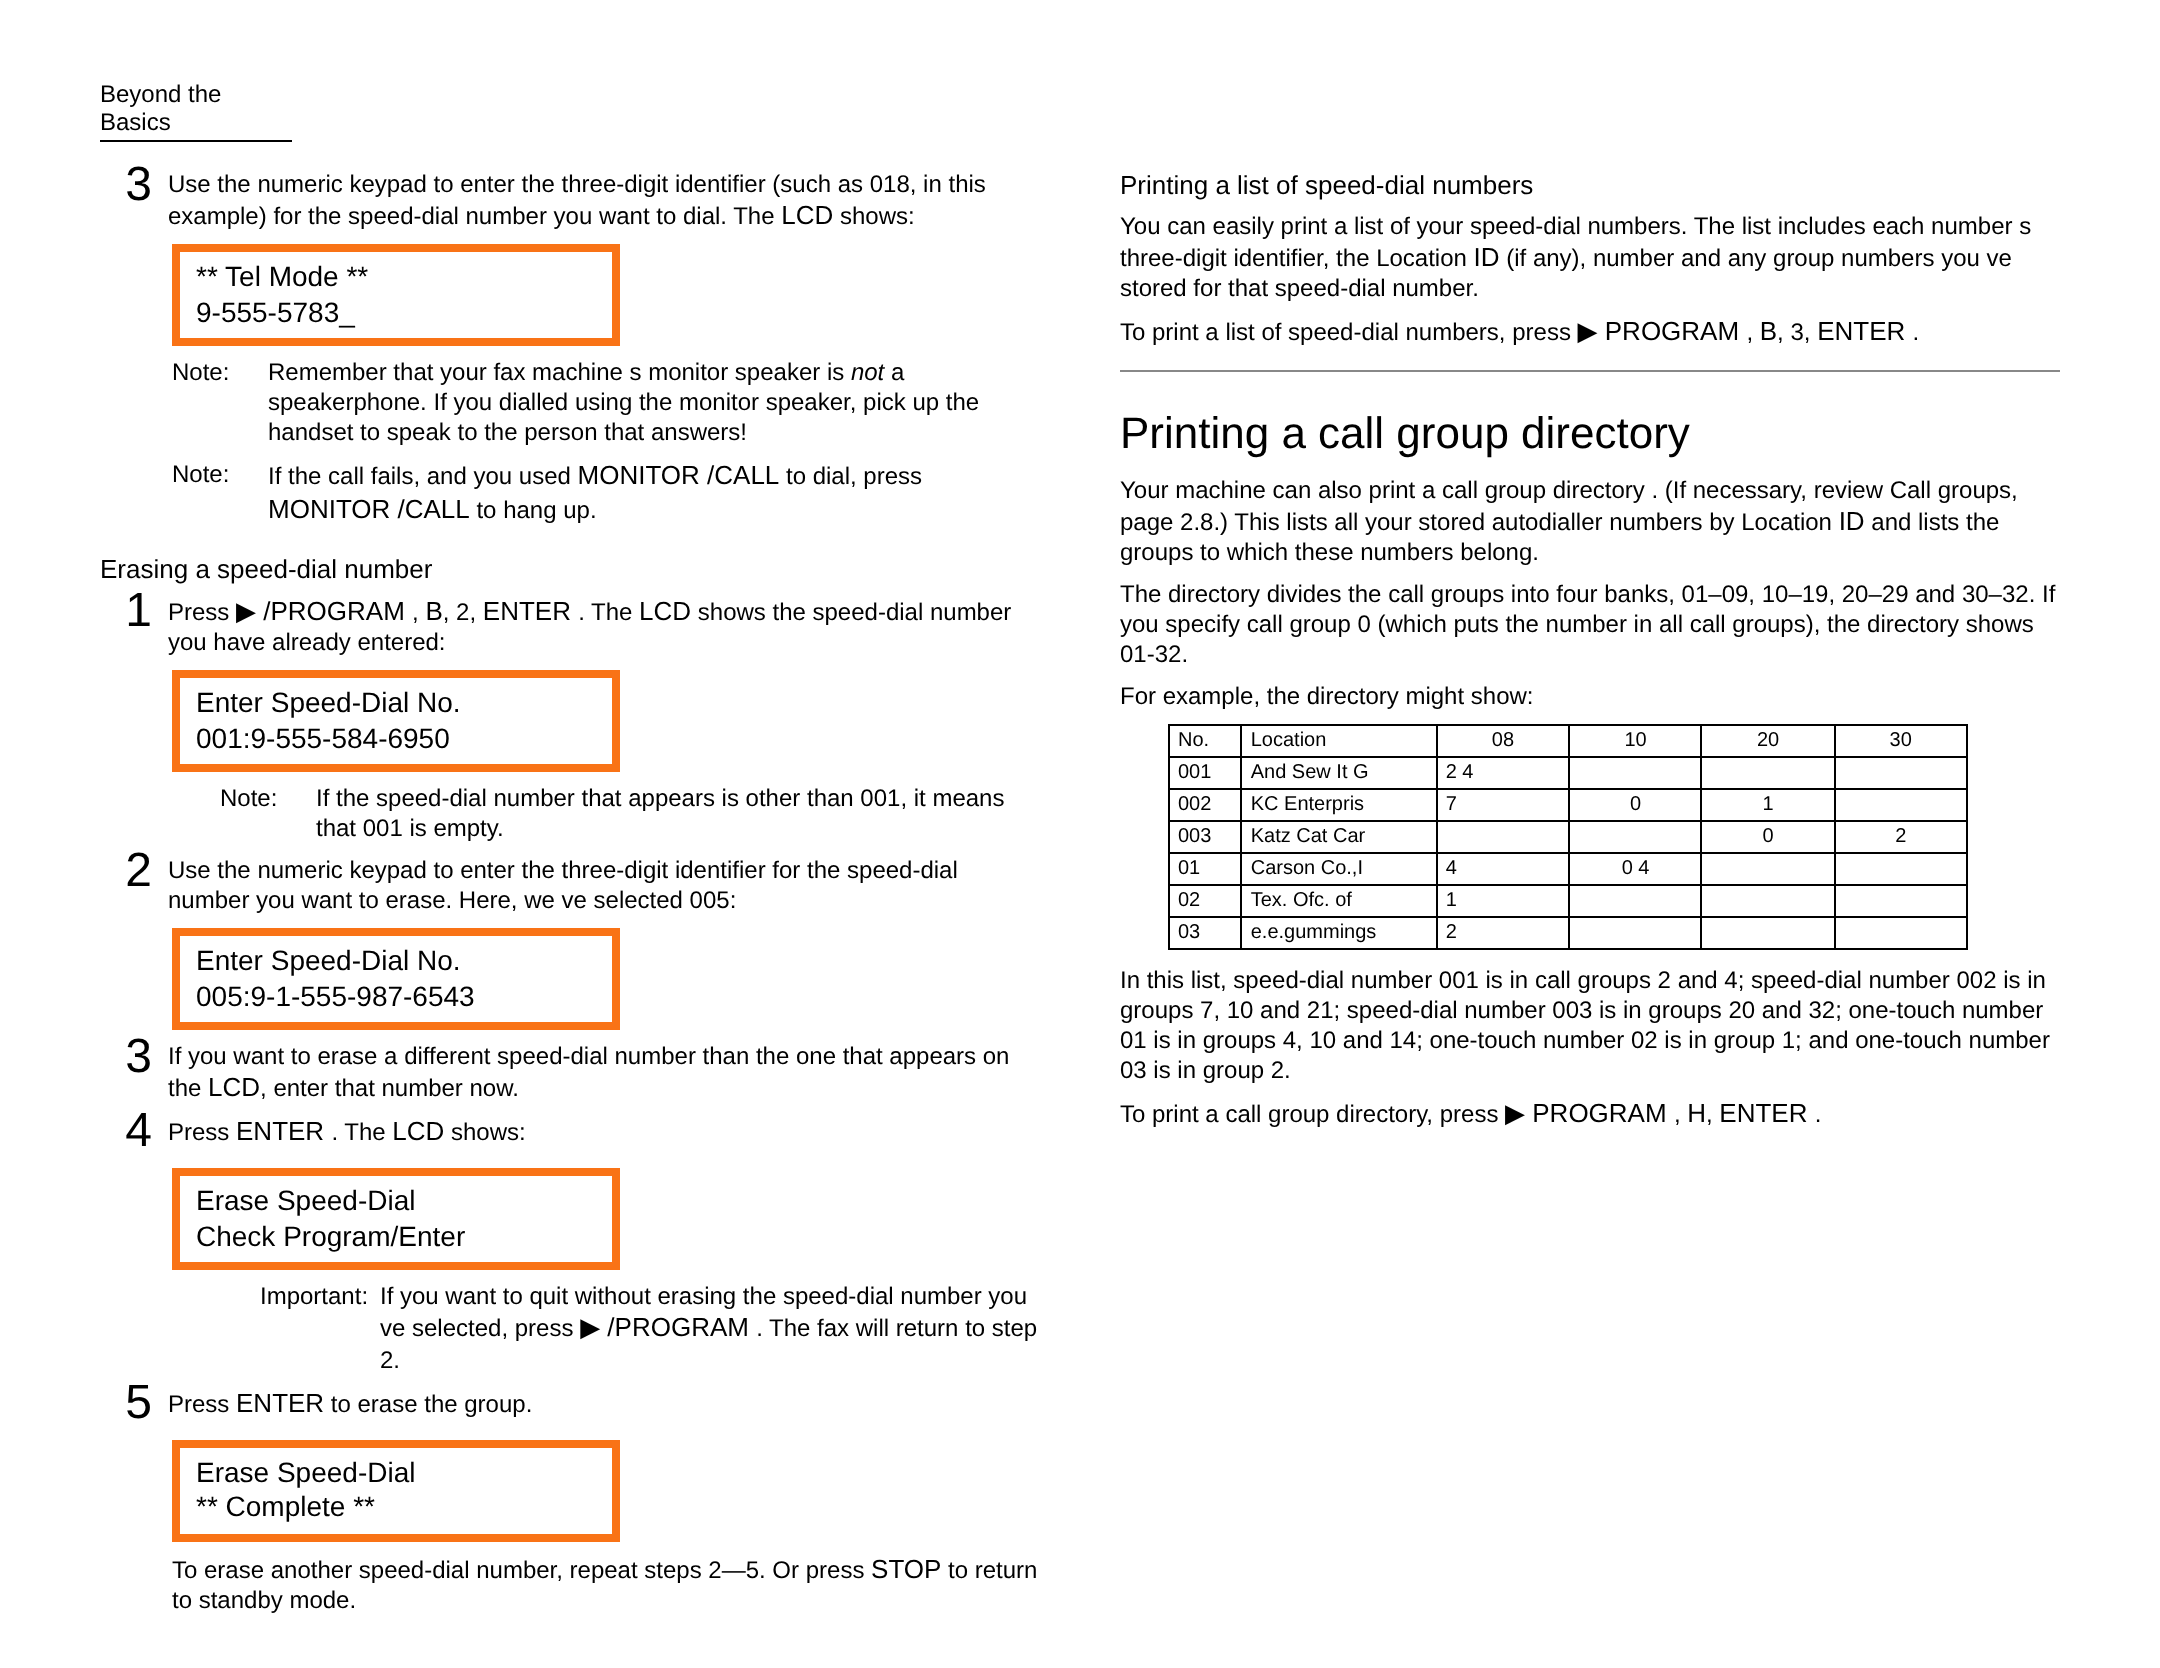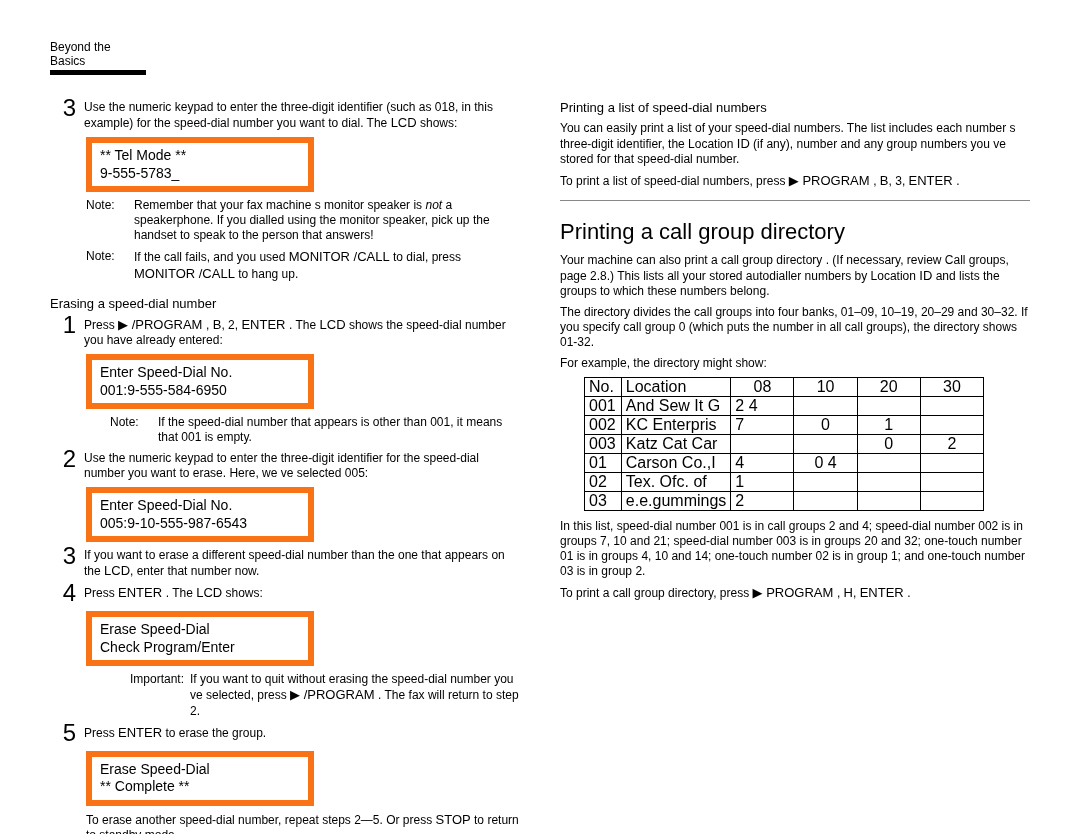--- a/index.html
+++ b/index.html
@@ -7,23 +7,23 @@
     font-size: 12px;
     color: #000;
     background: #fff;
     margin: 0;
     padding: 40px 50px;
     width: 1080px;
     box-sizing: border-box;
   }
   .page-header {
     font-size: 12px;
-    border-bottom: 5px solid #000000;
+    border-bottom: 1px solid #000000;
     padding-bottom: 2px;
-    margin-bottom: 25px;
+    margin-bottom: 14px;
     width: 96px;
   }
   .columns {
     display: flex;
     gap: 40px;
   }
   .col {
     flex: 1;
     min-width: 0;
   }
@@ -39,21 +39,21 @@
     margin-right: 8px;
     line-height: 1;
     margin-top: -4px;
     flex-shrink:0;
   }
   .step-body {
     flex: 1;
     line-height: 1.25;
   }
   .lcd-box {
-    border: 6px solid #f97316;
+    border: 4px solid #f97316;
     padding: 4px 8px;
     font-size: 14px;
     font-family: Arial, Helvetica, sans-serif;
     width: 200px;
     margin: 2px 0 6px 36px;
     line-height: 1.25;
   }
   .note {
     display: flex;
     margin: 2px 0 6px 36px;
@@ -88,21 +88,21 @@
     margin-top: 46px;
     font-size: 12px;
   }
   hr.divider {
     border: none;
     border-top: 1px solid #888;
     margin: 10px 0 6px 0;
   }
   table.dir-table {
     border-collapse: collapse;
-    font-size: 16px;
+    font-size: 10px;
     margin: 4px 0 8px 24px;
     width: 400px;
   }
   table.dir-table th, table.dir-table td {
     border: 1px solid #000;
     padding: 0 4px;
     text-align: left;
     height: 15px;
     font-weight: normal;
   }
@@ -165,21 +165,21 @@
       </div>
     </div>
 
     <div class="step">
       <div class="step-num">2</div>
       <div class="step-body">Use the numeric keypad to enter the three-digit identifier for the speed-dial number you want to erase. Here, we ve selected  005:</div>
     </div>
 
     <div class="lcd-box">
       <div>Enter Speed-Dial No.</div>
-      <div>005:9-10-555-987-6543</div>
+      <div>005:9-1-555-987-6543</div>
     </div>
 
     <div class="step">
       <div class="step-num">3</div>
       <div class="step-body">
         <span>If you want to erase a different speed-dial number than the one that appears on the </span><span class="small-caps">LCD</span><span>, enter that number now.</span>
       </div>
     </div>
 
     <div class="step">

